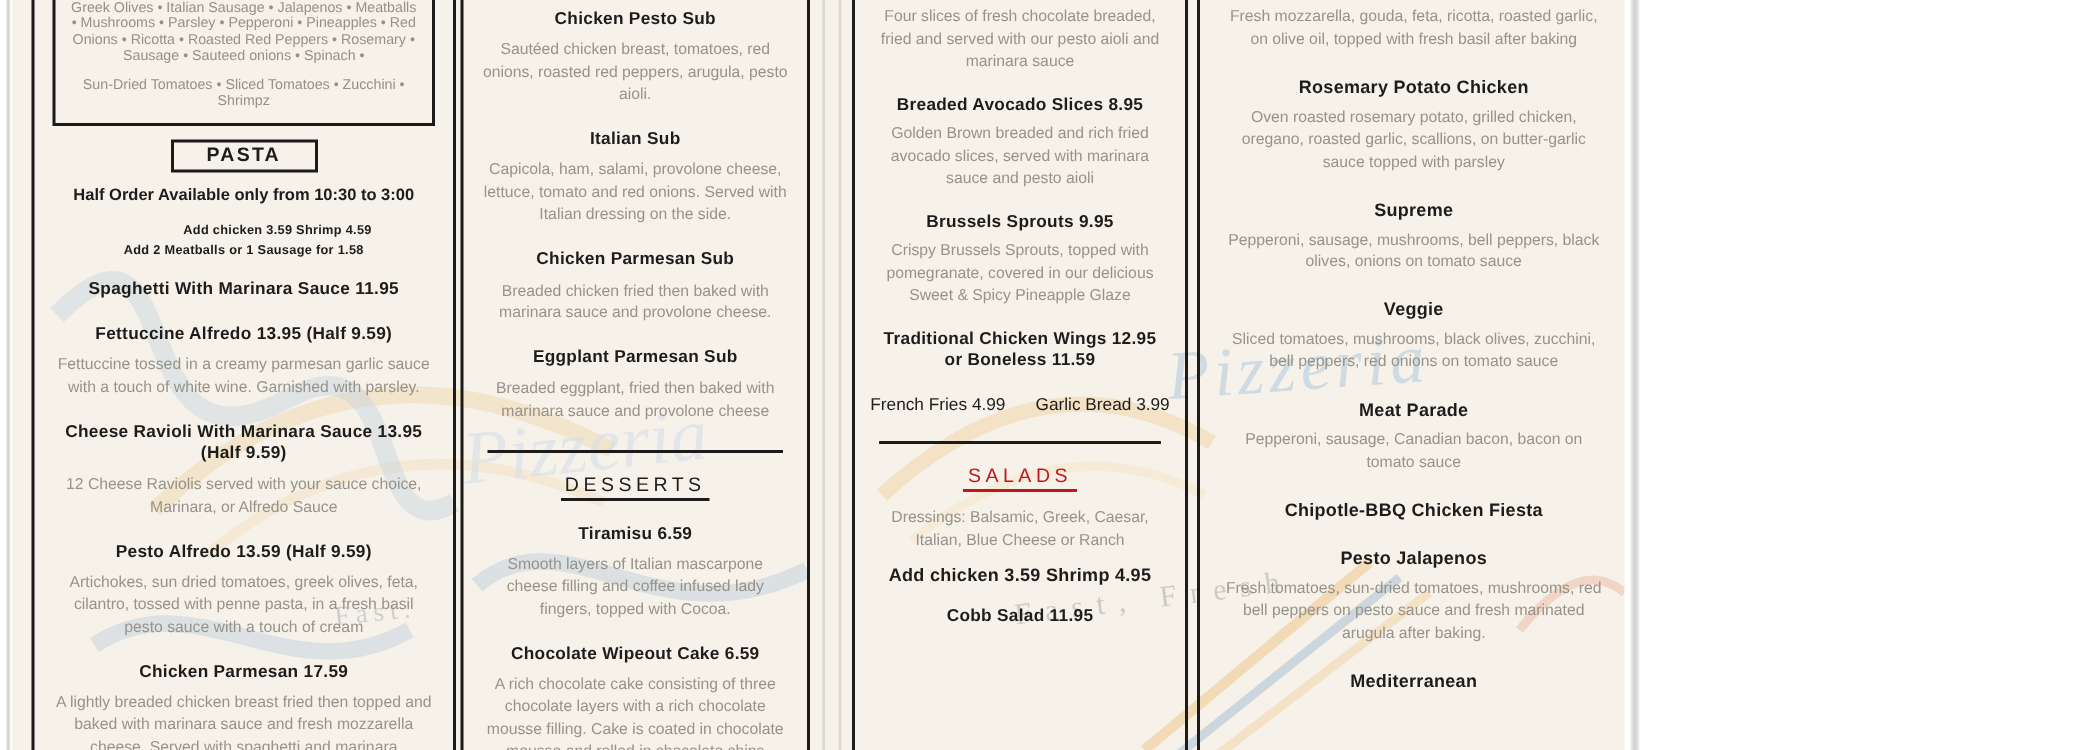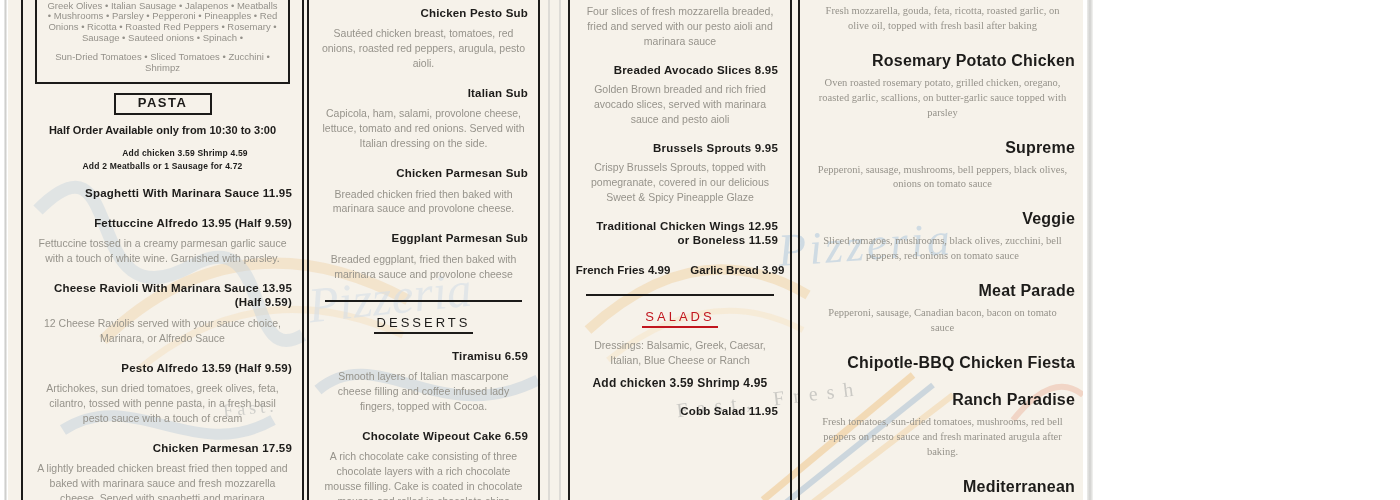--- a/index.html
+++ b/index.html
@@ -25,32 +25,32 @@
   
   .panel{
     position:absolute;top:-6px;height:512px;box-sizing:border-box;
     border:2px solid #1c1b19;background:transparent;z-index:1;
     text-align:center;overflow:hidden;color:#95928b;
   }
   .p1{left:13px;width:283px;}
   .p2{left:299px;width:233px;}
   .p3{left:560px;width:224px;}
   .p4{left:790px;width:289px;}
-  .item-title{font-weight:bold;font-size:11.5px;color:#1d1c1a;margin:16px 10px 0;line-height:1.25;letter-spacing:.2px;text-align:right;}
+  .item-title{font-weight:bold;font-size:11.5px;color:#1d1c1a;margin:16px 10px 0;line-height:1.25;letter-spacing:.2px;}
   .desc{font-size:10.5px;color:#96938b;line-height:1.42;margin:6px 12px 0;}
-  .p4 .item-title{margin-top:17px;font-size:16px;}
-  .p4 .desc{margin:5px 16px 0;font-family:Liberation Serif, serif;}
+  .p4 .item-title{margin-top:17px;font-size:12px;}
+  .p4 .desc{margin:5px 16px 0;}
   .p3 .item-title{margin:14px 12px 0;}
   .p3 .desc{margin:5px 10px 0;}
   .p2 .item-title{margin-top:15px;}
   .dessert-gap{margin-top:20px;}
   .rule{height:2px;background:#1c1b19;margin:18px 16px 0;}
   .section-word{display:inline-block;font-weight:normal;font-size:13px;letter-spacing:3px;color:#1d1c1a;border-bottom:2px solid #1d1c1a;padding:0 3px 2px;margin-top:13px;}
   .section-word.red{color:#c1161f;border-bottom-color:#c1161f;text-align:center;}
-  .sides{display:flex;justify-content:center;gap:20px;font-weight:bold;font-size:11.5px;color:#1d1c1a;margin-top:16px;}
+  .sides{display:flex;justify-content:center;gap:20px;font-weight:normal;font-size:11.5px;color:#1d1c1a;margin-top:16px;}
   
   .toppings-box{border:2px solid #1c1b19;margin:-14px 12px 0;padding:6px 10px 9px;font-size:9.5px;line-height:1.12;color:#94918a;}
   .toppings-extra{margin-top:9px;}
   .pasta-box{width:94px;margin:9px auto 0;border:2px solid #1c1b19;padding:0 0 3px;font-weight:bold;font-size:13px;letter-spacing:1.5px;color:#1d1c1a;background:transparent;}
   .half-order{font-weight:bold;font-size:11px;color:#1d1c1a;margin:9px 6px 0;}
   .addon{font-weight:bold;font-size:8.5px;color:#1d1c1a;margin:3px 0 0;letter-spacing:.2px;}
   .addon.first{margin-top:12px;padding-left:45px;}
   .p1 .item-title{margin-top:15px;}
   .p1 .desc{margin:6px 14px 0;}
 </style>
@@ -85,21 +85,21 @@
     <div class="fold" style="left:551px"></div>
 
     <section class="panel p1">
       <div class="toppings-box">
         <div>• Fresh Mozzarella • Gouda • Garlic • Goat Cheese • Greek Olives • Italian Sausage • Jalapenos • Meatballs • Mushrooms • Parsley • Pepperoni • Pineapples • Red Onions • Ricotta • Roasted Red Peppers • Rosemary • Sausage • Sauteed onions • Spinach •</div>
         <div class="toppings-extra">Sun-Dried Tomatoes • Sliced Tomatoes • Zucchini • Shrimpz</div>
       </div>
       <div class="pasta-box">PASTA</div>
       <p class="half-order">Half Order Available only from 10:30 to 3:00</p>
       <p class="addon first">Add chicken 3.59 Shrimp 4.59</p>
-      <p class="addon">Add 2 Meatballs or 1 Sausage for 4.72</p>
+      <p class="addon">Add 2 Meatballs or 1 Sausage for 1.58</p>
 
       <h3 class="item-title">Spaghetti With Marinara Sauce 11.95</h3>
       <h3 class="item-title">Fettuccine Alfredo 13.95 (Half 9.59)</h3>
       <p class="desc">Fettuccine tossed in a creamy parmesan garlic sauce with a touch of white wine. Garnished with parsley.</p>
       <h3 class="item-title">Cheese Ravioli With Marinara Sauce 13.95 (Half 9.59)</h3>
       <p class="desc">12 Cheese Raviolis served with your sauce choice, Marinara, or Alfredo Sauce</p>
       <h3 class="item-title">Pesto Alfredo 13.59 (Half 9.59)</h3>
       <p class="desc">Artichokes, sun dried tomatoes, greek olives, feta, cilantro, tossed with penne pasta, in a fresh basil pesto sauce with a touch of cream</p>
       <h3 class="item-title">Chicken Parmesan 17.59</h3>
       <p class="desc">A lightly breaded chicken breast fried then topped and baked with marinara sauce and fresh mozzarella cheese. Served with spaghetti and marinara</p>
@@ -123,21 +123,21 @@
       <p class="desc">Smooth layers of Italian mascarpone cheese filling and coffee infused lady fingers, topped with Cocoa.</p>
       <h3 class="item-title dessert-gap">Chocolate Wipeout Cake 6.59</h3>
       <p class="desc">A rich chocolate cake consisting of three chocolate layers with a rich chocolate mousse filling. Cake is coated in chocolate mousse and rolled in chocolate chips</p>
       
       
       
       
     </section>
 
     <section class="panel p3">
-      <p class="desc" style="margin-top:8px">Four slices of fresh mozzarella breaded, fried and served with our pesto aioli and marinara sauce</p>
+      <p class="desc" style="margin-top:8px">Four slices of fresh chocolate breaded, fried and served with our pesto aioli and marinara sauce</p>
       <h3 class="item-title">Breaded Avocado Slices 8.95</h3>
       <p class="desc">Golden Brown breaded and rich fried avocado slices, served with marinara sauce and pesto aioli</p>
       <h3 class="item-title">Brussels Sprouts 9.95</h3>
       <p class="desc">Crispy Brussels Sprouts, topped with pomegranate, covered in our delicious Sweet &amp; Spicy Pineapple Glaze</p>
       <h3 class="item-title">Traditional Chicken Wings 12.95 or Boneless 11.59</h3>
 
       <div class="sides">
         <span>French Fries 4.99</span>
         <span>Garlic Bread 3.99</span>
       </div>
@@ -160,20 +160,20 @@
       <p class="desc" style="margin-top:8px">Fresh mozzarella, gouda, feta, ricotta, roasted garlic, on olive oil, topped with fresh basil after baking</p>
       <h3 class="item-title">Rosemary Potato Chicken</h3>
       <p class="desc">Oven roasted rosemary potato, grilled chicken, oregano, roasted garlic, scallions, on butter-garlic sauce topped with parsley</p>
       <h3 class="item-title">Supreme</h3>
       <p class="desc">Pepperoni, sausage, mushrooms, bell peppers, black olives, onions on tomato sauce</p>
       <h3 class="item-title">Veggie</h3>
       <p class="desc">Sliced tomatoes, mushrooms, black olives, zucchini, bell peppers, red onions on tomato sauce</p>
       <h3 class="item-title">Meat Parade</h3>
       <p class="desc">Pepperoni, sausage, Canadian bacon, bacon on tomato sauce</p>
       <h3 class="item-title">Chipotle-BBQ Chicken Fiesta</h3>
-      <h3 class="item-title">Ranch Paradise</h3>
+      <h3 class="item-title">Pesto Jalapenos</h3>
       <p class="desc">Fresh tomatoes, sun-dried tomatoes, mushrooms, red bell peppers on pesto sauce and fresh marinated arugula after baking.</p>
       <h3 class="item-title">Mediterranean</h3>
 
     </section>
 
   </div>
 </div>
 
 </body></html>

